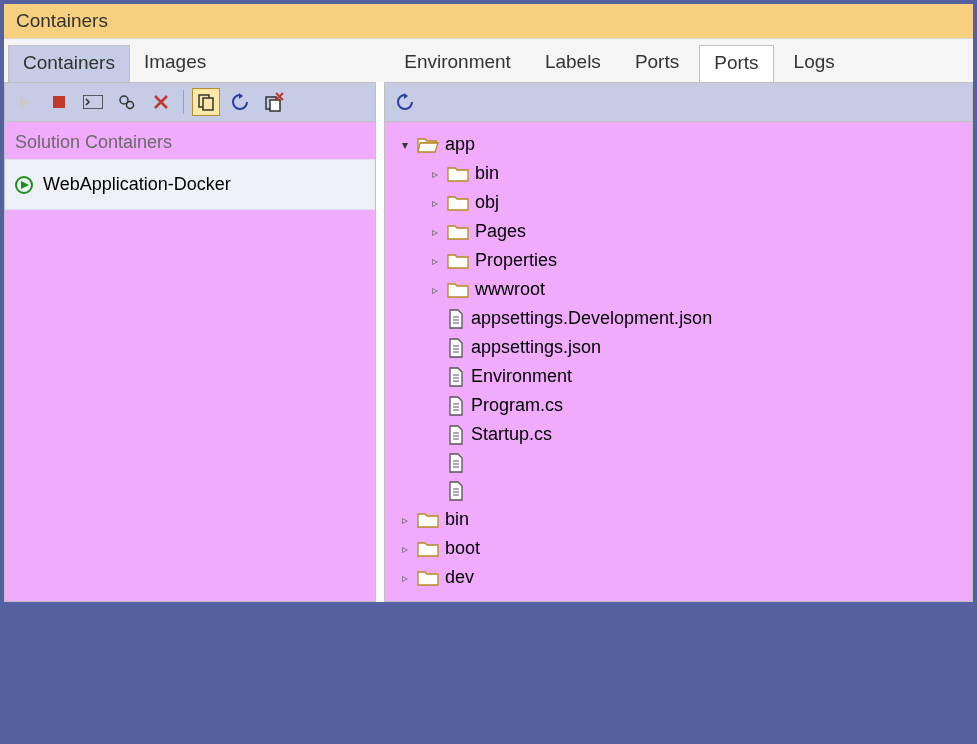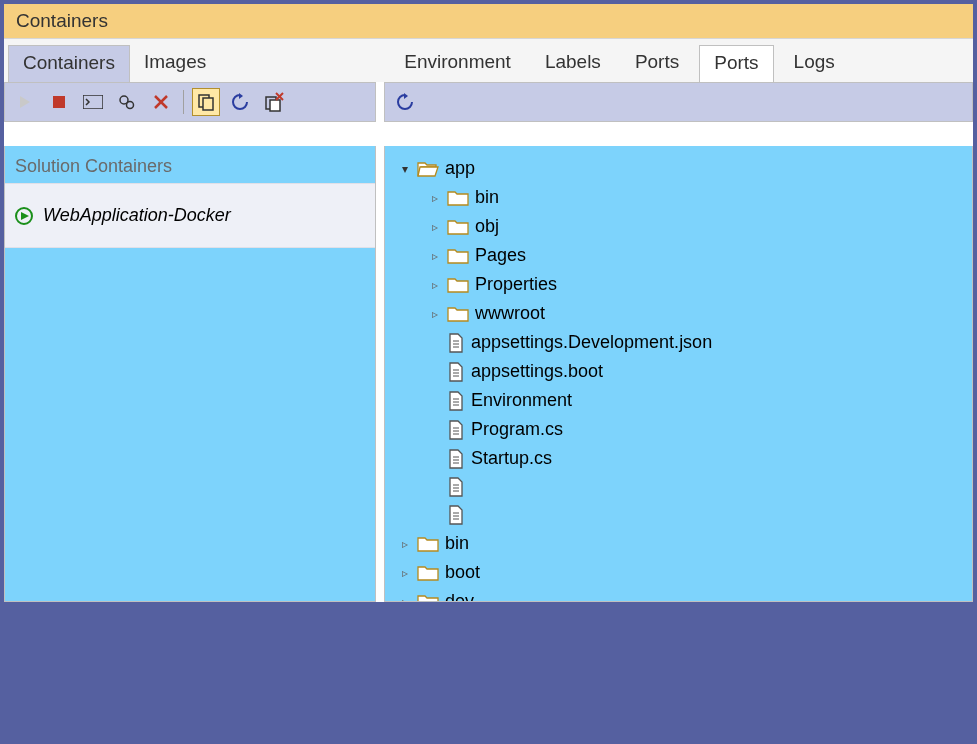--- a/index.html
+++ b/index.html
@@ -88,40 +88,38 @@
     cursor: default;
   }
   .tbtn.sel {
     background: #ffe8a6;
     border: 1px solid #b28f2e;
   }
   .pane-body {
     flex: 1;
     border: 1px solid #c0c0c0;
     border-top: none;
-    background: #7dd3fc;
+    background: #f0abfc;
     overflow: hidden;
     min-height: 0;
-    margin-top: 24px;
   }
   .section-header {
     color: #6a6a6a;
     padding: 10px 10px 6px 10px;
     font-size: 18px;
   }
   .container-item {
     display: flex;
     align-items: center;
     gap: 10px;
-    padding: 21px 10px;
+    padding: 14px 10px;
     background: #eef0f7;
     border-top: 1px solid #e0e0e8;
     border-bottom: 1px solid #e0e0e8;
     font-size: 18px;
-    font-style: italic;
   }
   .tree {
     padding: 8px 6px;
     font-size: 18px;
     overflow: hidden;
   }
   .node {
     display: flex;
     align-items: center;
     gap: 6px;
@@ -315,21 +313,21 @@
           <div class="node" style="padding-left:38px">
             <span class="tri none">▹</span>
             <span>
                 <svg class="icon-file" width="18" height="20">
                   <path d="M3 1 h8 l4 4 v14 H3 Z" fill="#fff" stroke="#555" stroke-width="1.3"></path>
                   <line x1="6" y1="8" x2="12" y2="8" stroke="#555"></line>
                   <line x1="6" y1="11" x2="12" y2="11" stroke="#555"></line>
                   <line x1="6" y1="14" x2="12" y2="14" stroke="#555"></line>
                 </svg>
               </span>
-            <span>appsettings.boot</span>
+            <span>appsettings.json</span>
           </div>
           <div class="node" style="padding-left:38px">
             <span class="tri none">▹</span>
             <span>
                 <svg class="icon-file" width="18" height="20">
                   <path d="M3 1 h8 l4 4 v14 H3 Z" fill="#fff" stroke="#555" stroke-width="1.3"></path>
                   <line x1="6" y1="8" x2="12" y2="8" stroke="#555"></line>
                   <line x1="6" y1="11" x2="12" y2="11" stroke="#555"></line>
                   <line x1="6" y1="14" x2="12" y2="14" stroke="#555"></line>
                 </svg>

